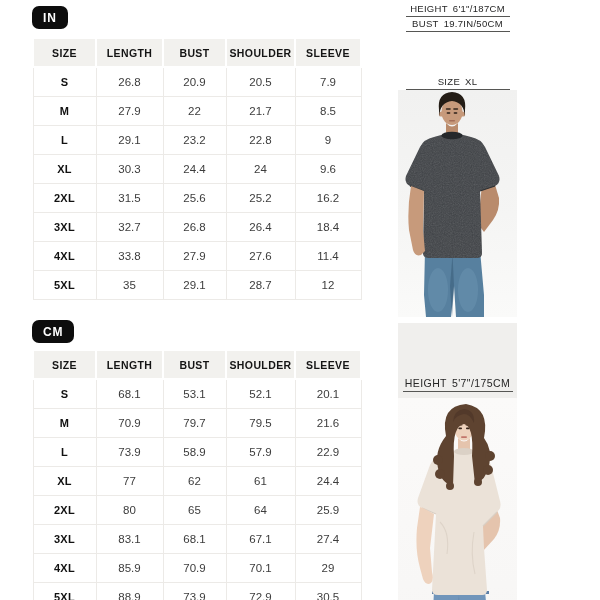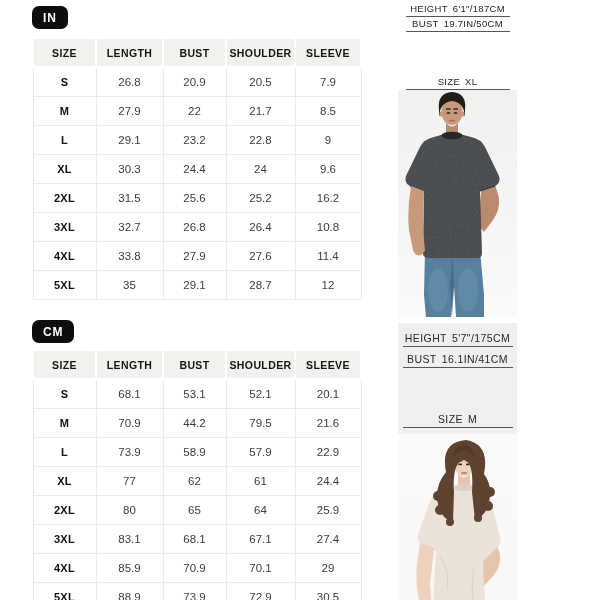--- a/index.html
+++ b/index.html
@@ -94,21 +94,21 @@
           <td>31.5</td>
           <td>25.6</td>
           <td>25.2</td>
           <td>16.2</td>
         </tr>
       <tr>
           <td class="size">3XL</td>
           <td>32.7</td>
           <td>26.8</td>
           <td>26.4</td>
-          <td>10.8</td>
+          <td>18.4</td>
         </tr>
       <tr>
           <td class="size">4XL</td>
           <td>33.8</td>
           <td>27.9</td>
           <td>27.6</td>
           <td>11.4</td>
         </tr>
       <tr>
           <td class="size">5XL</td>
@@ -144,21 +144,21 @@
       <tr>
           <td class="size">S</td>
           <td>68.1</td>
           <td>53.1</td>
           <td>52.1</td>
           <td>20.1</td>
         </tr>
       <tr>
           <td class="size">M</td>
           <td>70.9</td>
-          <td>44.2</td>
+          <td>79.7</td>
           <td>79.5</td>
           <td>21.6</td>
         </tr>
       <tr>
           <td class="size">L</td>
           <td>73.9</td>
           <td>58.9</td>
           <td>57.9</td>
           <td>22.9</td>
         </tr>
@@ -245,22 +245,20 @@
         <ellipse cx="54" cy="45.5" rx="10.5" ry="3.8" fill="#25282b"></ellipse>
 
         <path d="M13,96 Q9,120 11,140 L15,160 Q17,167 23,165 L27,161 L25,140 L26,101 Z" fill="#c79a7b"></path>
       </svg>
     </div>
   </div>
 
   <div class="model-card card2">
     <div class="specs">
       <span class="spec-line"><span class="spec-label">HEIGHT</span><span class="spec-value">5'7"/175CM</span></span>
-      <span class="spec-line"><span class="spec-label">BUST</span><span class="spec-value">16.1IN/41CM</span></span>
-      <span class="spec-line"><span class="spec-label">SIZE</span><span class="spec-value">M</span></span>
     </div>
     <div class="photo woman">
       <svg width="119" height="248" viewBox="0 0 119 248" xmlns="http://www.w3.org/2000/svg">
 
         <path d="M60,40 L60,56 L72,56 L72,40 Q69,43.5 66,43.5 Q63,43.5 60,40 Z" fill="#e5c4ad"></path>
 
         <path d="M96,104 L102,120 Q103,132 96,141 L85,153 L78,143 L84,110 Z" fill="#e5c4ad"></path>
 
         <path d="M36,193 L87,193 L91,236 L91,248 L64,248 L62,228 L59,248 L36,248 L34,234 Z" fill="#7195ba"></path>
         <path d="M61,197 L62,228 L60,248 L58,228 Z" fill="#55779c" opacity=".6"></path>

